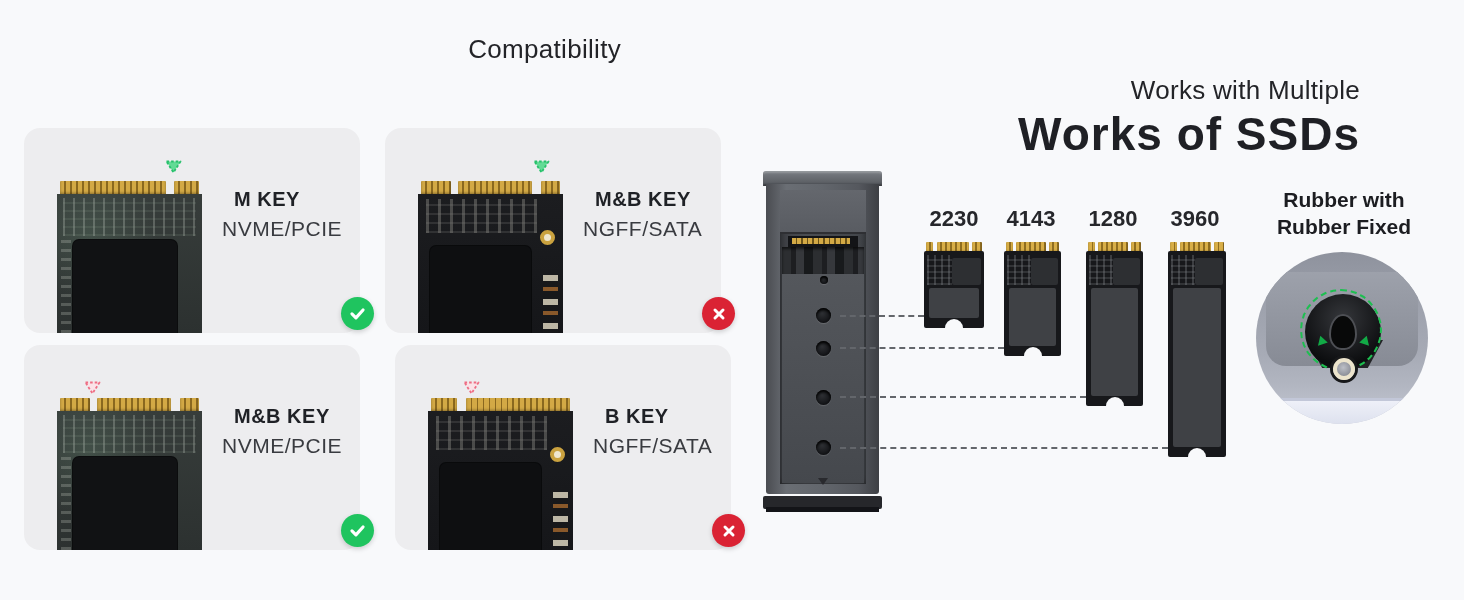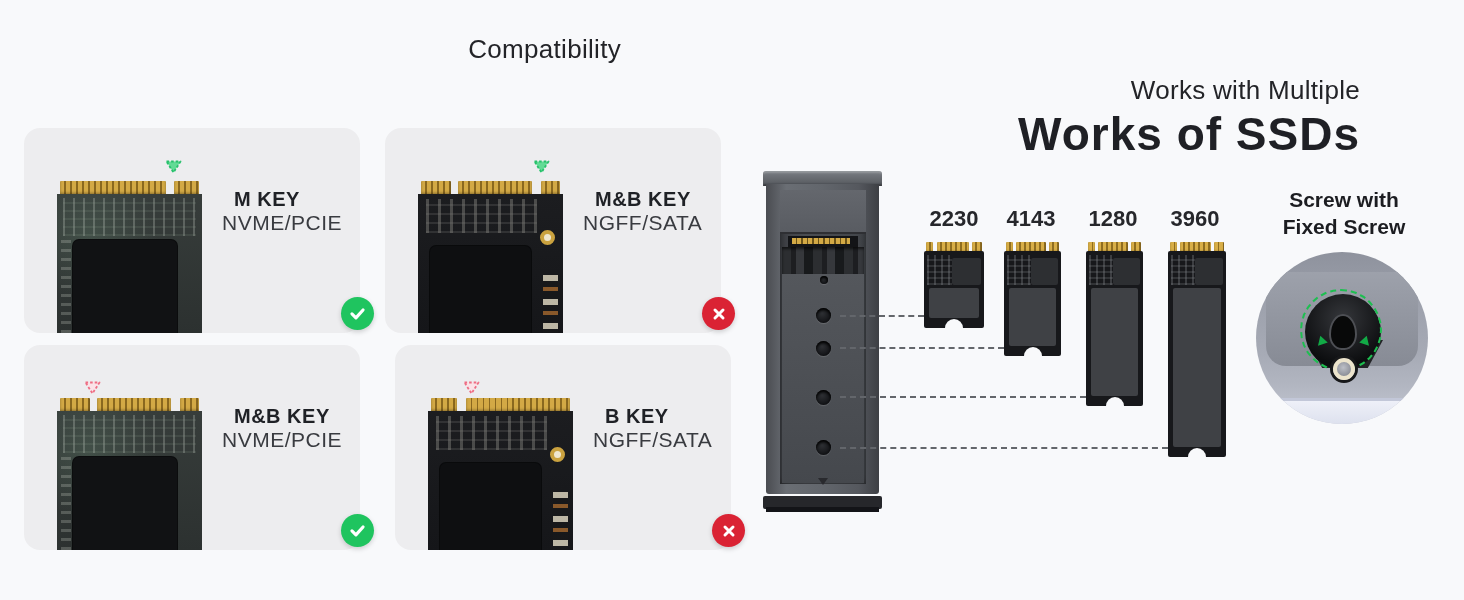--- a/index.html
+++ b/index.html
@@ -46,21 +46,21 @@
       background:repeating-linear-gradient(180deg,#cfc8b4 0 6px,#17181a 6px 12px,#96602c 12px 16px,#17181a 16px 24px); }
   .chip { position:absolute; border-radius:6px 6px 0 0; }
   .pcb-green .chip { left:11%; width:72%; top:46px; bottom:-2px; background:#111214; box-shadow:0 0 0 1px #0b0c0d; }
   .pcb-black .chip { left:8%;  width:70%; top:52px; bottom:-2px; background:#0e0f11; box-shadow:0 0 0 1px #090a0b; }
   .padc { position:absolute; right:8px; top:36px; width:15px; height:15px; border-radius:50%;
           background:#efe7cf; border:4px solid #caa23f; }
 
   .arrow { position:absolute; }
   .ctext { position:absolute; left:198px; top:60px; }
   .ctext .key   { font-size:20px; font-weight:800; color:#1f2126; letter-spacing:.5px;margin-left:12px; }
-  .ctext .iface { font-size:21px; font-weight:400; color:#393b40; letter-spacing:.5px; }
+  .ctext .iface { font-size:21px; font-weight:400; color:#393b40; letter-spacing:.5px; margin-top:6px; }
 
   .badge { position:absolute; right:-14px; bottom:3px; width:33px; height:33px; border-radius:50%;
            display:flex; align-items:center; justify-content:center; box-shadow:0 2px 5px rgba(0,0,0,.18); }
   .badge.ok { background:#1fc45f; }
   .badge.no { background:#da2334; }
 
   
   .enc-cap   { position:absolute; left:763px; top:171px; width:119px; height:15px; border-radius:3px 3px 0 0;
                background:linear-gradient(180deg,#7a7e84,#54575c); box-shadow:inset 0 2px 2px rgba(255,255,255,.22), inset 0 -2px 2px rgba(0,0,0,.35); }
   .enc-body  { position:absolute; left:766px; top:184px; width:113px; height:310px; border-radius:0 0 3px 3px;
@@ -343,22 +343,22 @@
         <div class="mgap" style="flex:6"></div>
       <div class="mp" style="flex:18"></div>
     </div>
     <div class="mbody">
       <div class="mchip"></div>
       <div class="mrect"></div>
     </div>
   </div>
 
   <div class="screw-note">
-    <div>Screw with</div>
-    <div>Fixed Screw</div>
+    <div>Rubber with</div>
+    <div>Rubber Fixed</div>
   </div>
   <div class="screw-circle">
     <div class="sc-panel"></div>
     <div class="sc-wings"></div>
     <div class="sc-black"></div>
     <div class="sc-ring"></div>
     <div class="sc-key"></div>
     <div class="sc-ar l"></div>
     <div class="sc-ar r"></div>
     <div class="sc-grommet"></div>

